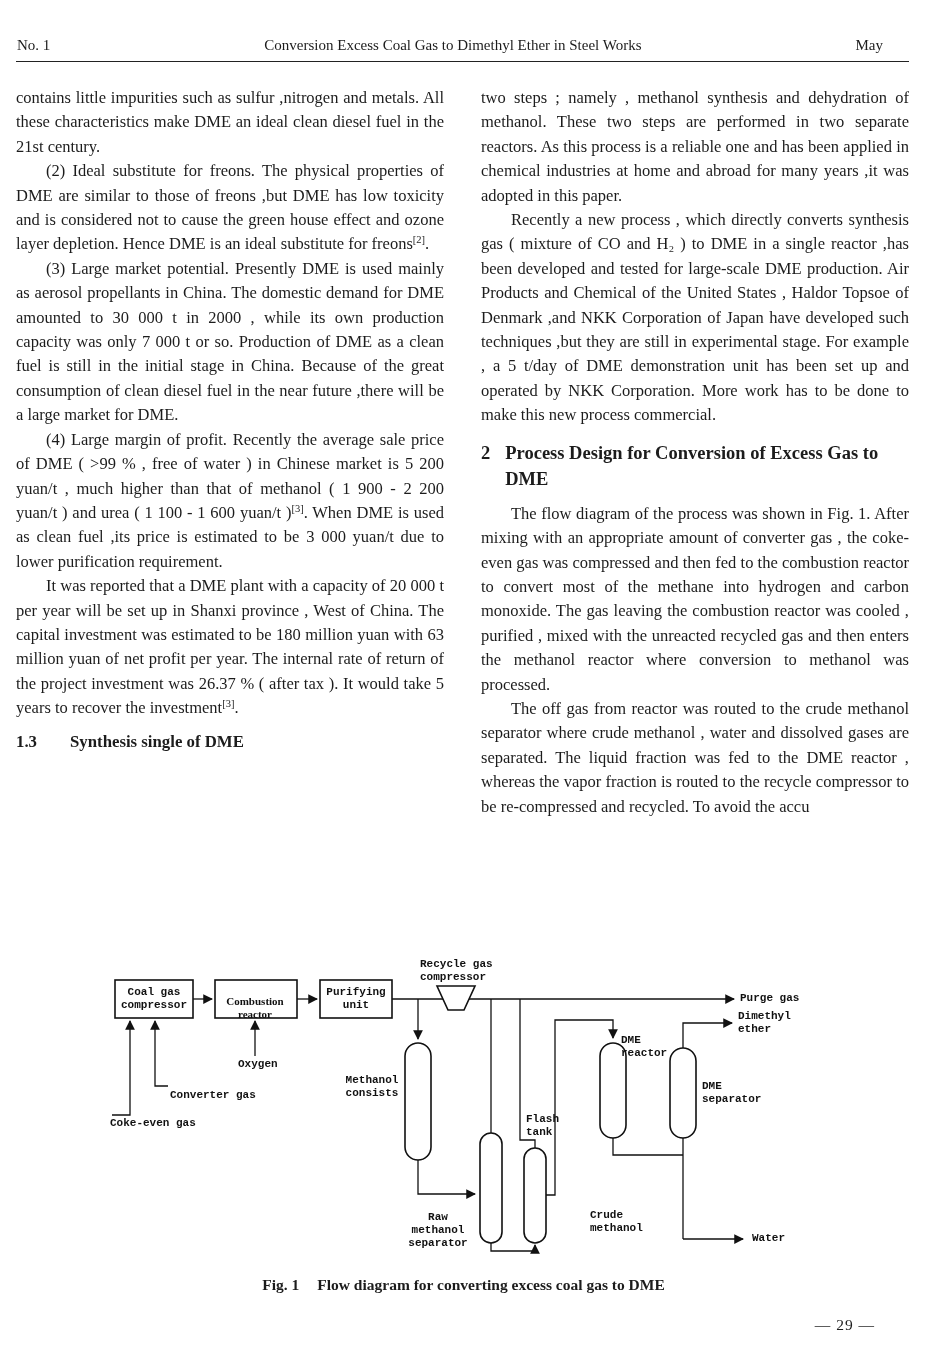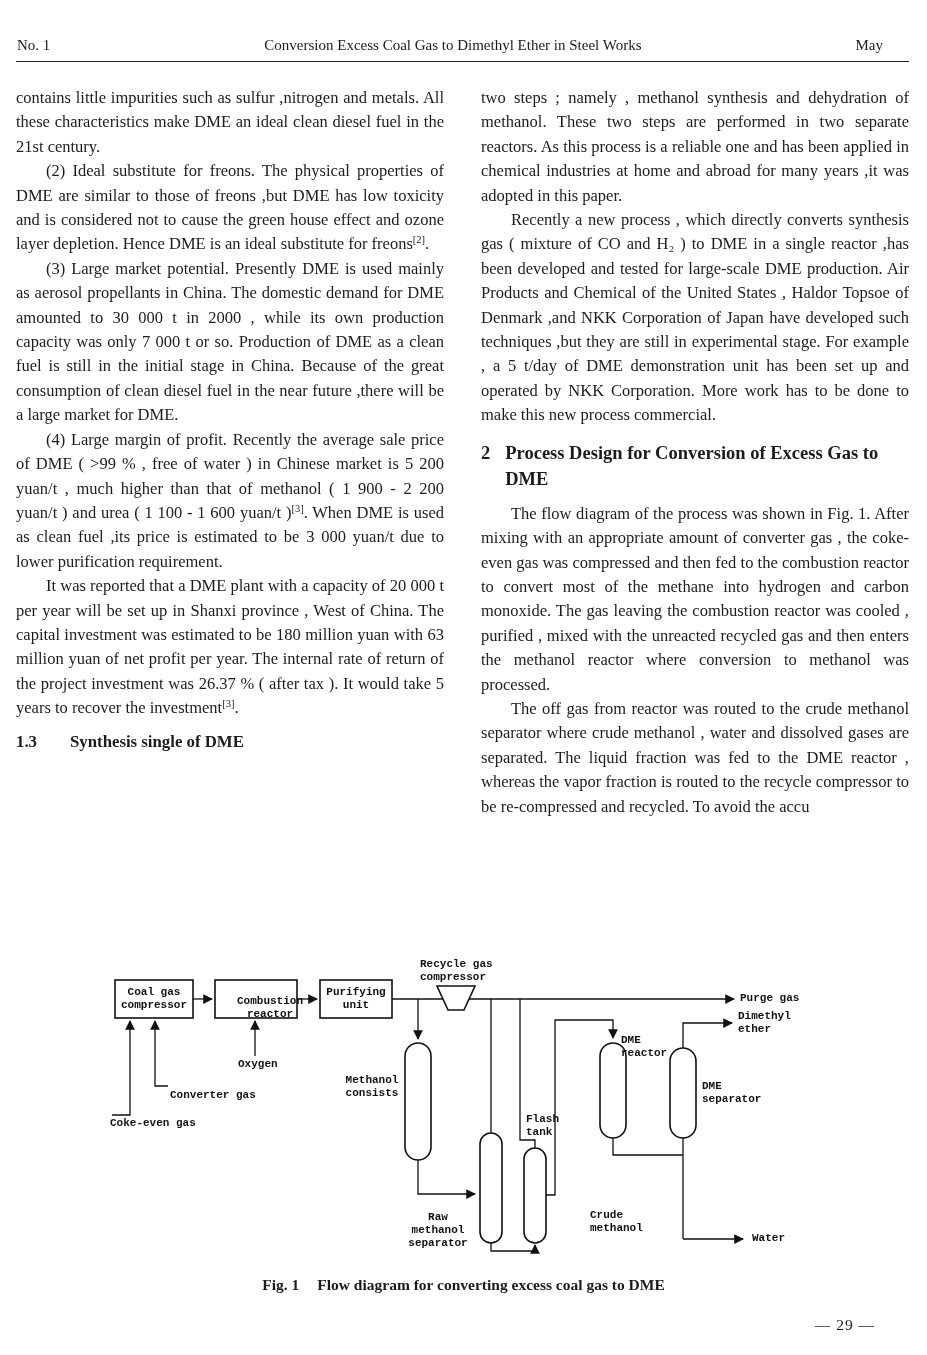--- a/index.html
+++ b/index.html
@@ -160,21 +160,21 @@
       <rect x="315" y="93" width="26" height="117" rx="13"></rect>
       <rect x="390" y="183" width="22" height="110" rx="11"></rect>
       <rect x="434" y="198" width="22" height="95" rx="11"></rect>
       <rect x="510" y="93" width="26" height="95" rx="13"></rect>
       <rect x="580" y="98" width="26" height="90" rx="13"></rect>
     </g>
   </svg>
 
   <div class="box-label" style="left:25px;top:30px;width:78px;height:38px;">Coal gas
 compressor</div>
-  <div class="box-label" style="left:139px;top:30px;width:82px;height:56px;">Combustion
+  <div class="box-label" style="left:124px;top:30px;width:82px;height:56px;font-family:Liberation Serif, serif;">Combustion
 reactor</div>
   <div class="box-label" style="left:230px;top:30px;width:72px;height:38px;">Purifying
 unit</div>
 
   <div class="fig-label" style="left:330px;top:8px;">Recycle gas
 compressor</div>
   <div class="fig-label" style="left:650px;top:42px;">Purge gas</div>
   <div class="fig-label" style="left:648px;top:60px;">Dimethyl
 ether</div>
   <div class="fig-label" style="left:531px;top:84px;">DME

